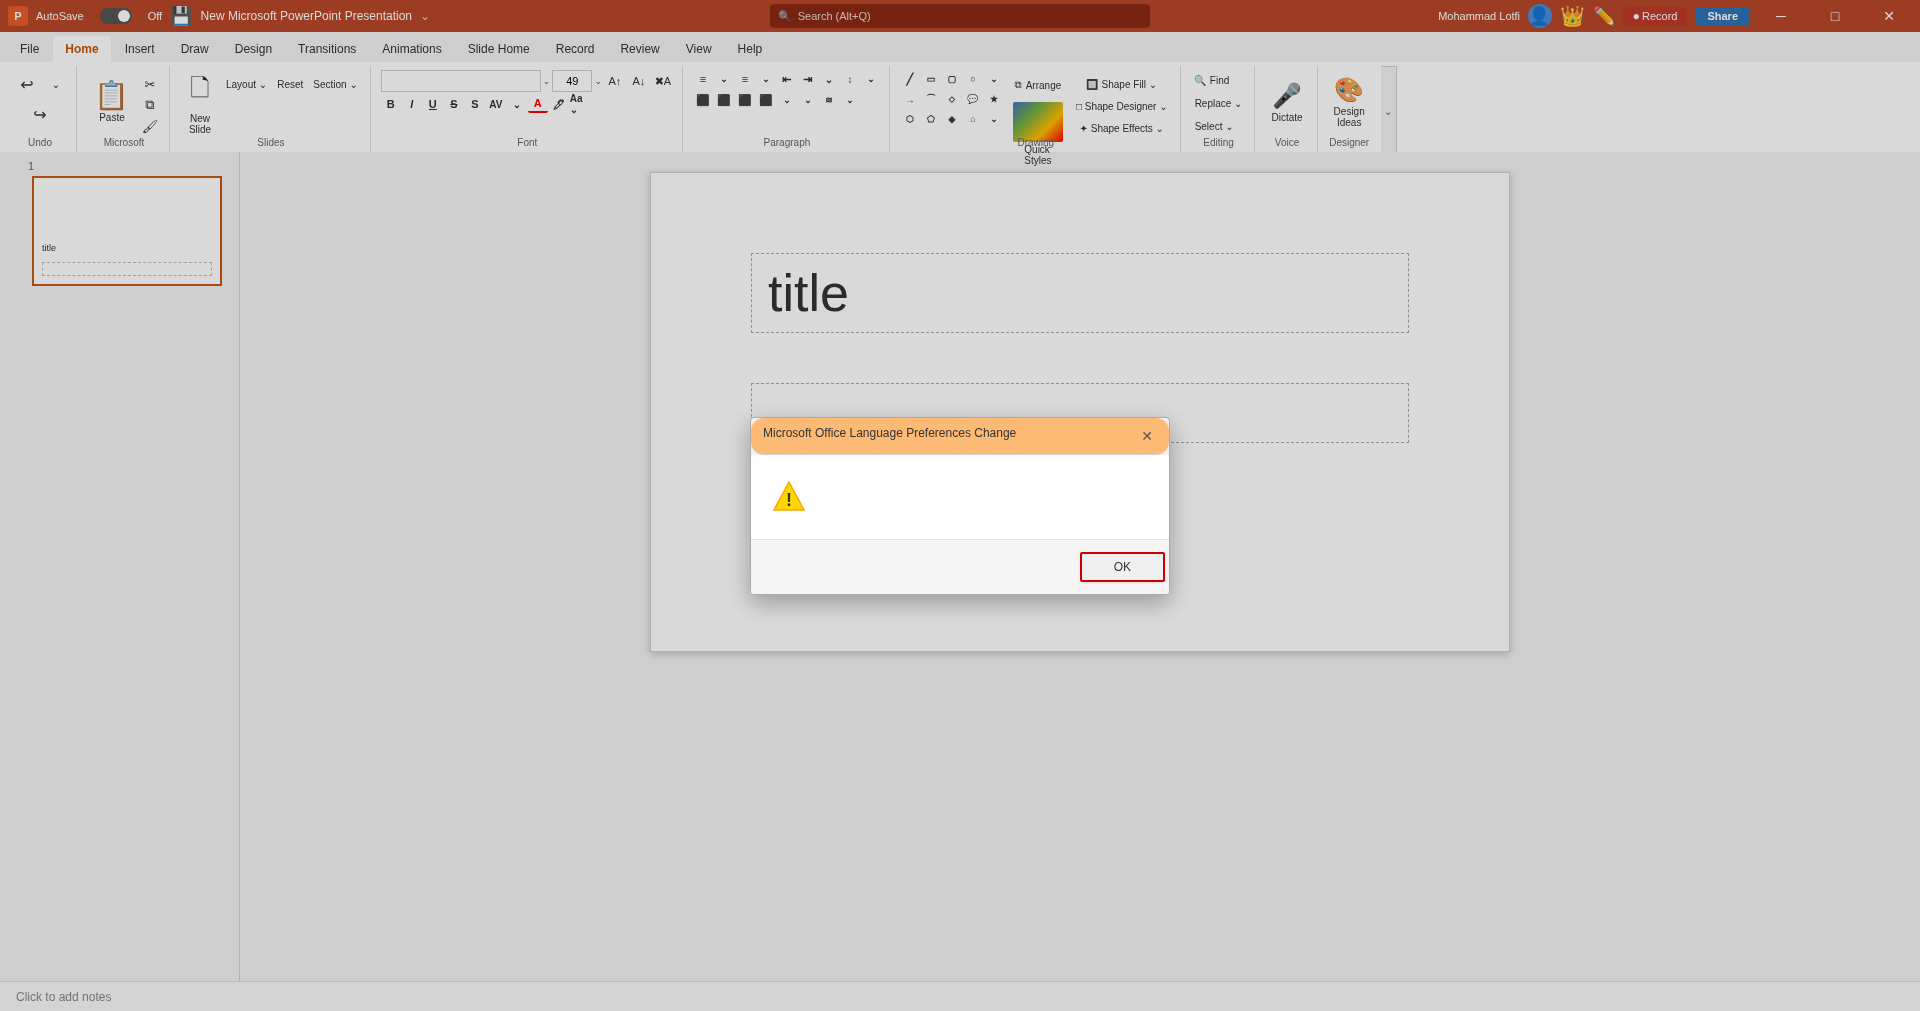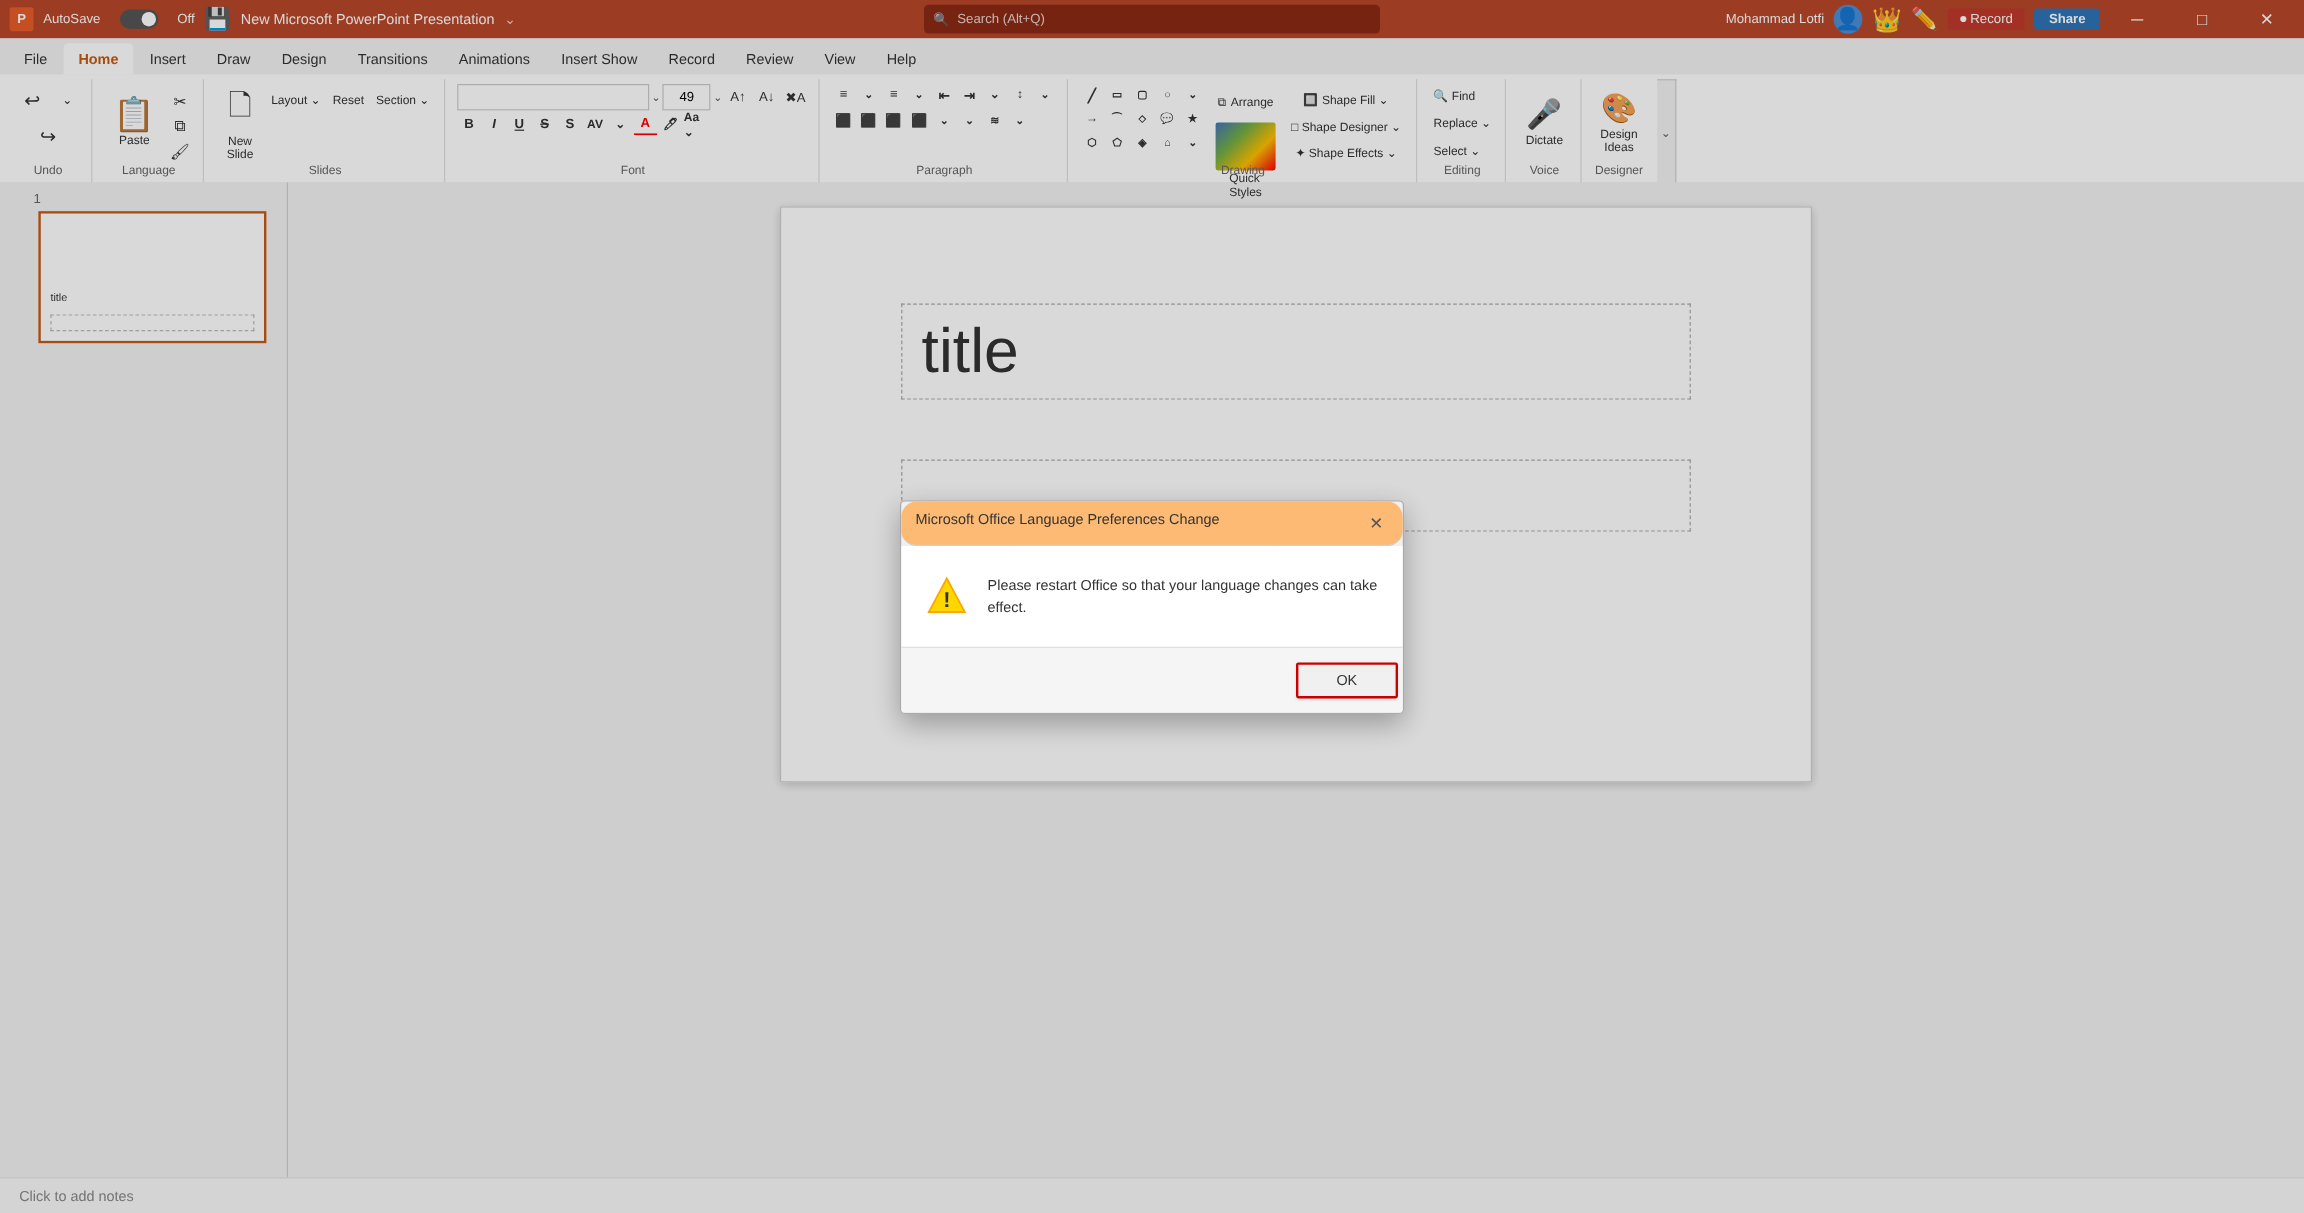--- a/index.html
+++ b/index.html
@@ -416,21 +416,21 @@
 </div>
 
 <div class="ribbon-tabs">
   <div class="ribbon-tab">File</div>
   <div class="ribbon-tab active">Home</div>
   <div class="ribbon-tab">Insert</div>
   <div class="ribbon-tab">Draw</div>
   <div class="ribbon-tab">Design</div>
   <div class="ribbon-tab">Transitions</div>
   <div class="ribbon-tab">Animations</div>
-  <div class="ribbon-tab">Insert Show</div>
+  <div class="ribbon-tab">Slide Home</div>
   <div class="ribbon-tab">Record</div>
   <div class="ribbon-tab">Review</div>
   <div class="ribbon-tab">View</div>
   <div class="ribbon-tab">Help</div>
 </div>
 
 <div class="ribbon-content">
 
   <div class="ribbon-group">
     <div class="ribbon-group-content">
@@ -450,21 +450,21 @@
       <div class="ribbon-btn" style="min-width:50px;">
         <div style="font-size:28px;line-height:1;">📋</div>
         <span style="font-size:10px;">Paste</span>
       </div>
       <div style="display:flex;flex-direction:column;gap:1px;padding-bottom:16px;padding-top:4px;">
         <div class="small-icon-btn">✂</div>
         <div class="small-icon-btn">⧉</div>
         <div class="small-icon-btn">🖌</div>
       </div>
     </div>
-    <div class="ribbon-group-label">Language</div>
+    <div class="ribbon-group-label">Microsoft</div>
   </div>
 
   <div class="ribbon-group">
     <div class="ribbon-group-content">
       <div class="ribbon-btn">
         <div style="font-size:24px;">🗋</div>
         <span style="font-size:10px;text-align:center;">New<br>Slide</span>
       </div>
       <div style="display:flex;flex-direction:row;gap:2px;padding-bottom:16px;padding-top:4px;">
         <div class="ribbon-btn-small">
@@ -663,19 +663,18 @@
     <div class="modal-header">
       <span class="modal-title">Microsoft Office Language Preferences Change</span>
       <div class="modal-close">✕</div>
     </div>
     <div class="modal-body">
 
       <svg class="warning-icon" viewBox="0 0 36 36">
         <polygon points="18,3 33,31 3,31" fill="#FFD700" stroke="#FFA500" stroke-width="1.5"></polygon>
         <text x="18" y="27" text-anchor="middle" font-size="18" font-weight="bold" fill="#333">!</text>
       </svg>
-      <span class="modal-message">Please restart Office so that your language changes can take effect.</span>
     </div>
     <div class="modal-footer">
       <button class="ok-btn">OK</button>
     </div>
   </div>
 </div>
 
 </body></html>

